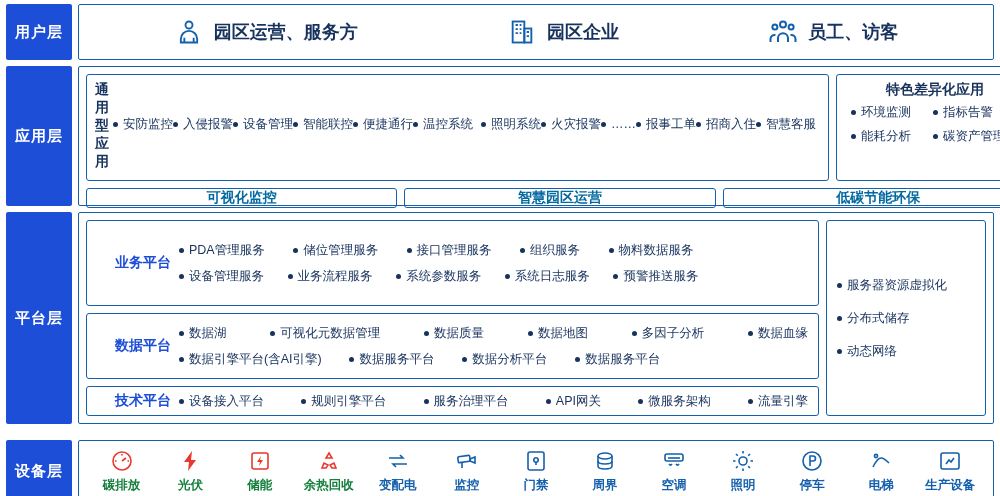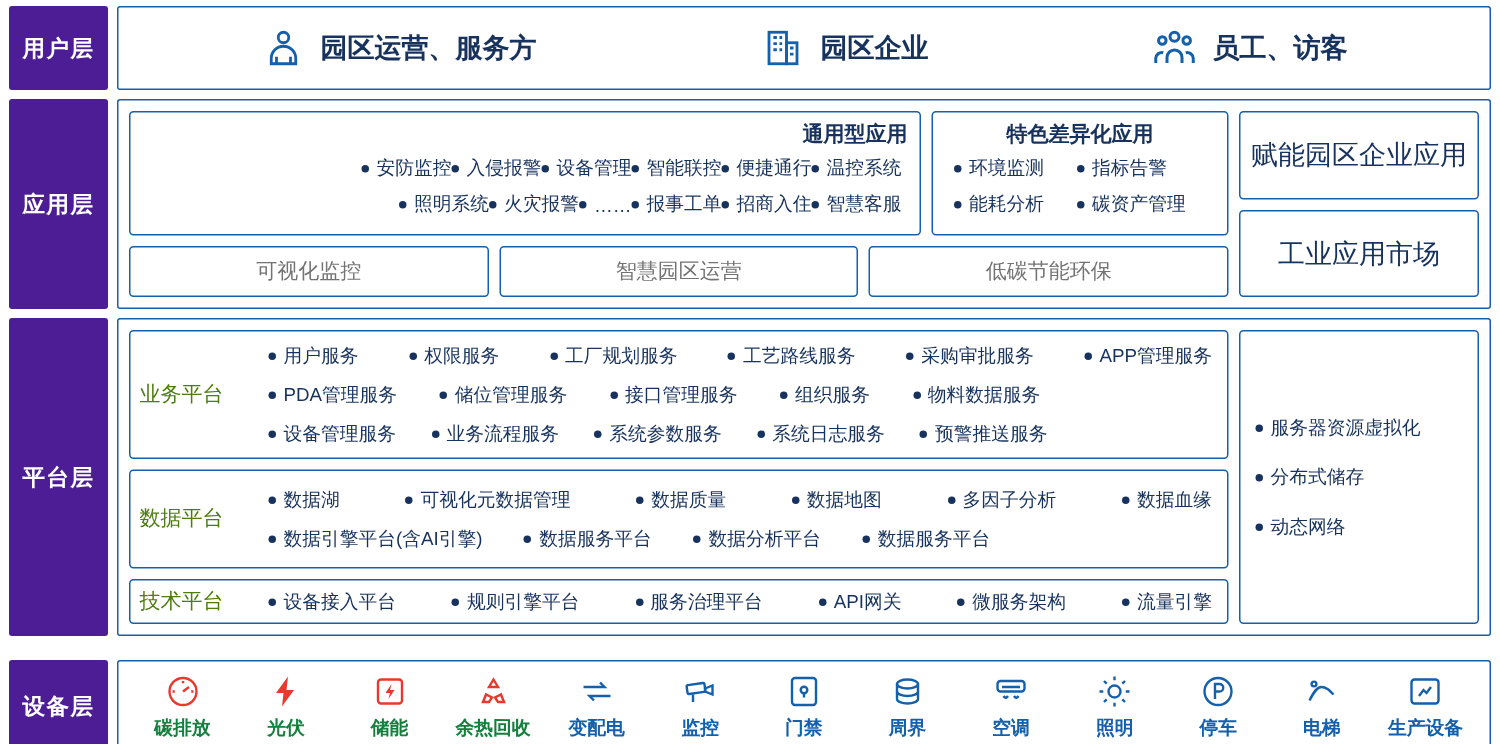--- a/index.html
+++ b/index.html
@@ -8,63 +8,63 @@
     background:#ffffff;
     font-family:"Liberation Sans","DejaVu Sans",sans-serif;
     color:#1b3b6f;
     overflow:hidden;
   }
   .page{position:relative;width:1000px;height:496px;box-sizing:border-box;padding:4px 6px;}
 
   .band{display:flex;align-items:stretch;margin-bottom:6px;}
   .band-label{
     width:66px;min-width:66px;
-    background:#4c1d95;color:#ffffff;
+    background:#1d4ed8;color:#ffffff;
     display:flex;align-items:center;justify-content:center;
     font-size:15px;font-weight:bold;letter-spacing:1px;
     border-radius:2px;
   }
   .band-body{flex:1;margin-left:6px;border:1px solid #1560ac;border-radius:2px;box-sizing:border-box;background:#fff;}
 
   
   .user-band{height:56px;}
   .user-body{display:flex;align-items:center;justify-content:space-around;padding:0 20px;}
   .user-item{display:flex;align-items:center;gap:10px;}
   .user-item .ico{width:30px;height:30px;color:#1560ac;display:flex;align-items:center;justify-content:center;}
   .user-item .txt{font-size:18px;font-weight:bold;color:#17325d;}
 
   
   .app-band{height:140px;}
   .app-body{display:flex;padding:7px;gap:7px;box-sizing:border-box;height:100%;}
   .app-left{flex:1;display:flex;flex-direction:column;gap:7px;}
   .app-top{display:flex;gap:7px;flex:1;}
   .box{border:1px solid #1560ac;border-radius:3px;box-sizing:border-box;}
-  .app-general{flex:1;padding:4px 8px;display:flex;flex-direction:column;align-items:flex-end;}
+  .app-general{flex:1;padding:4px 8px;display:flex;flex-direction:row;}
   .app-special{width:198px;padding:4px 8px;display:flex;flex-direction:column;}
   .box-title{text-align:center;font-size:14px;font-weight:bold;color:#17325d;margin:2px 0 5px;}
   .chip{display:flex;align-items:center;font-size:12.5px;color:#17325d;white-space:nowrap;}
   .chip::before{content:"";width:5px;height:5px;border-radius:50%;background:#17325d;margin-right:5px;}
   .general-row{display:flex;justify-content:space-between;margin-bottom:7px;padding:0 4px;}
   .special-row{display:flex;gap:22px;margin-bottom:7px;padding-left:6px;}
   .app-bottom{display:flex;gap:7px;height:34px;}
-  .app-bottom .box{flex:1;display:flex;align-items:center;justify-content:center;font-size:14px;font-weight:normal;color:#737373;}
+  .app-bottom .box{flex:1;display:flex;align-items:center;justify-content:center;font-size:14px;font-weight:bold;color:#0369a1;}
   .app-right{width:160px;display:flex;flex-direction:column;gap:7px;}
   .app-right .box{flex:1;display:flex;align-items:center;justify-content:center;font-size:18px;font-weight:normal;color:#17325d;text-align:center;padding:16px 6px;}
 
   
   .plat-band{height:212px;}
   .plat-body{display:flex;padding:7px;gap:7px;box-sizing:border-box;height:100%;}
   .plat-left{flex:1;display:flex;flex-direction:column;gap:7px;}
   .plat-right{width:160px;padding:6px 10px;display:flex;flex-direction:column;justify-content:center;gap:16px;}
   .plat-right .chip{font-size:12.5px;}
   .plat-block{display:flex;align-items:center;padding:5px 6px;gap:8px;}
   .plat-block.biz{flex:1;}
   .plat-block.data{height:66px;}
   .plat-block.tech{height:30px;}
-  .plat-name{width:78px;min-width:78px;text-align:left;font-size:14px;font-weight:normal;color:#4d7c0f;}
+  .plat-name{width:78px;min-width:78px;text-align:right;font-size:14px;font-weight:bold;color:#1d4ed8;}
   .plat-rows{flex:1;display:flex;flex-direction:column;justify-content:center;gap:9px;}
   .plat-row{display:flex;justify-content:space-between;padding-right:4px;}
   .plat-row.tech-row{gap:0;}
 
   
   .dev-band{height:62px;margin-bottom:0;margin-top:16px;}
   .dev-body{display:flex;align-items:center;justify-content:space-around;padding:4px 8px;box-sizing:border-box;}
   .dev-item{display:flex;flex-direction:column;align-items:center;gap:3px;width:66px;}
   .dev-ico{width:26px;height:26px;color:#e8392c;display:flex;align-items:center;justify-content:center;}
   .dev-ico.blue{color:#1560ac;}
@@ -171,28 +171,20 @@
 
   <div class="band plat-band">
     <div class="band-label">平台层</div>
     <div class="band-body plat-body">
       <div class="plat-left">
 
         <div class="box plat-block biz">
           <div class="plat-name">业务平台</div>
           <div class="plat-rows">
             <div class="plat-row">
-              <span class="chip">用户服务</span>
-              <span class="chip">权限服务</span>
-              <span class="chip">工厂规划服务</span>
-              <span class="chip">工艺路线服务</span>
-              <span class="chip">采购审批服务</span>
-              <span class="chip">APP管理服务</span>
-            </div>
-            <div class="plat-row">
               <span class="chip">PDA管理服务</span>
               <span class="chip">储位管理服务</span>
               <span class="chip">接口管理服务</span>
               <span class="chip">组织服务</span>
               <span class="chip">物料数据服务</span>
               <span style="width:86px"></span>
             </div>
             <div class="plat-row">
               <span class="chip">设备管理服务</span>
               <span class="chip">业务流程服务</span>

